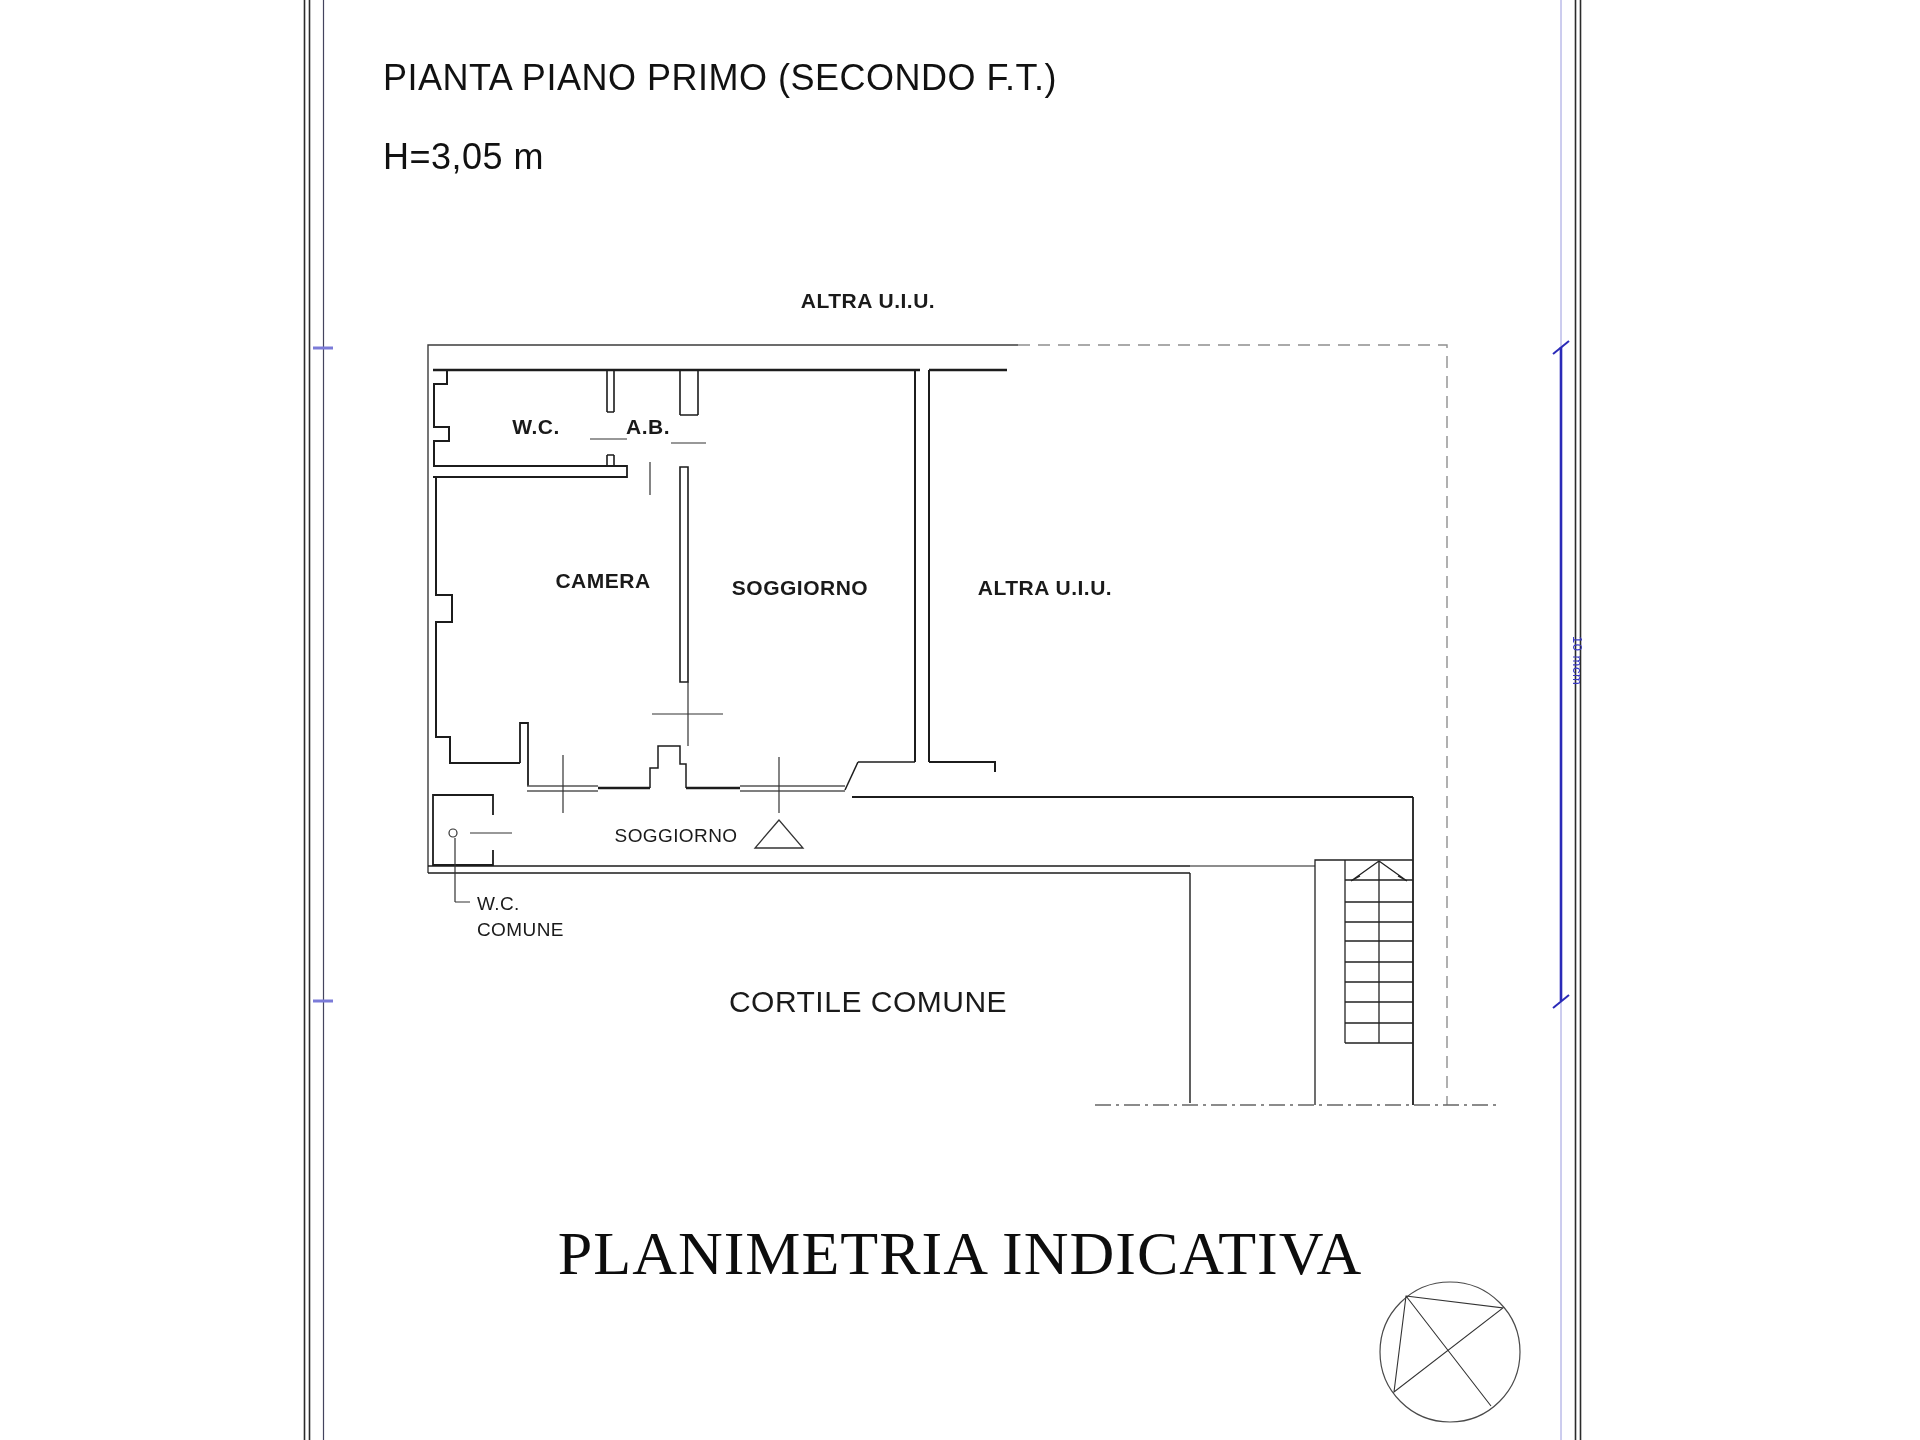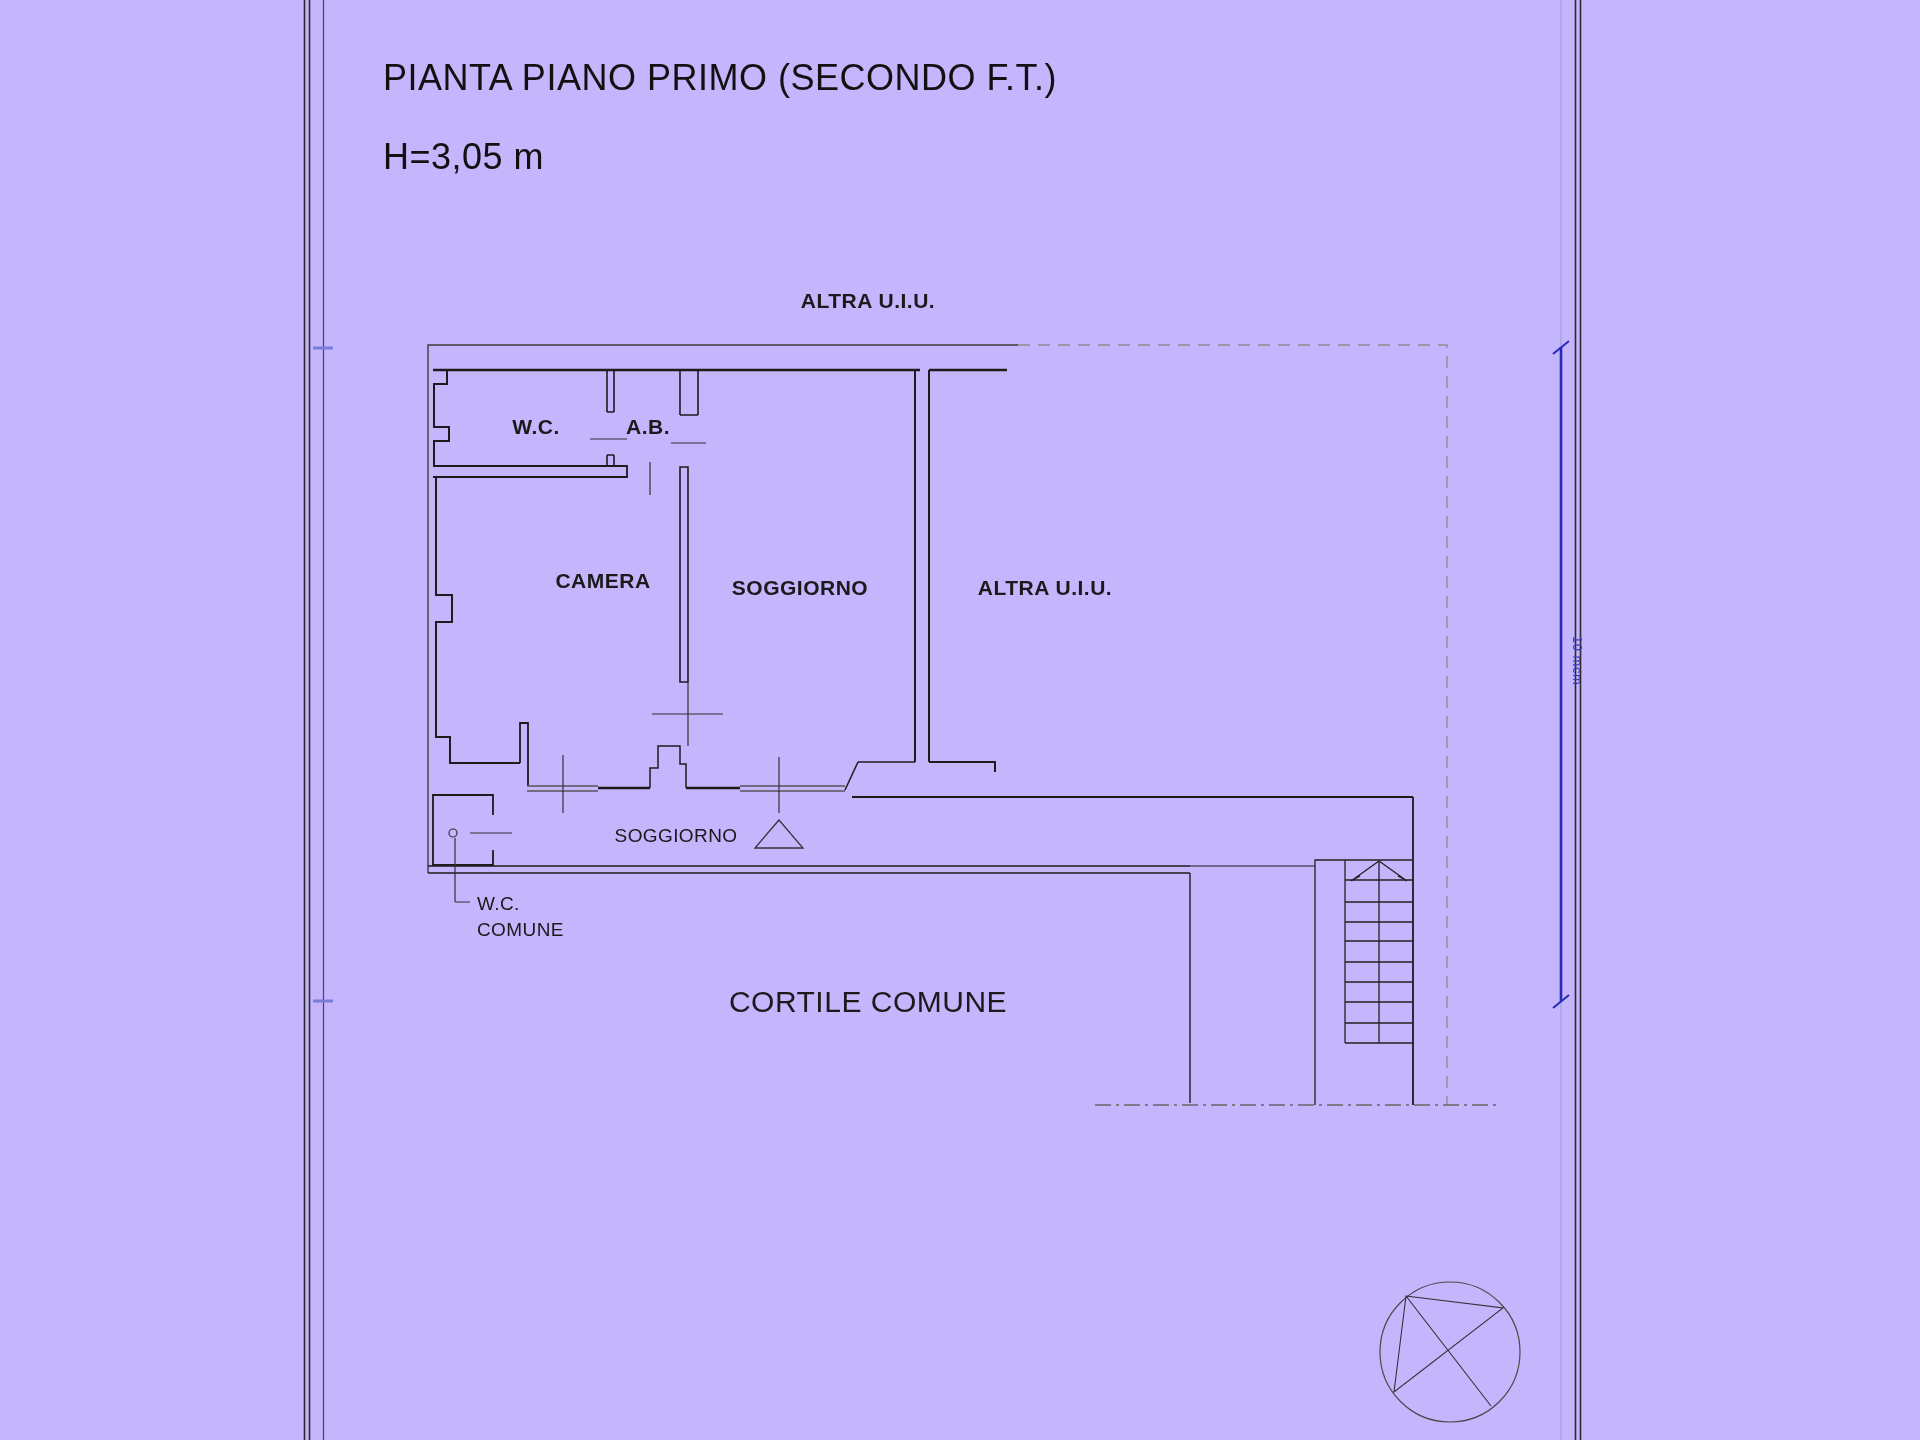--- a/index.html
+++ b/index.html
@@ -1,17 +1,17 @@
 <!DOCTYPE html>
 <html><head>
 <meta charset="utf-8">
 <style>
   html,body{margin:0;padding:0;background:#e8e8e8;}
   .sheet{
-    position:relative;width:1920px;height:1440px;background:#c4b5fd;
+    position:relative;width:1920px;height:1440px;background:#ffffff;
     overflow:hidden;font-family:"Liberation Sans",sans-serif;color:#1a1a1a;
   }
   .sheet svg{position:absolute;left:0;top:0;}
   .lbl{position:absolute;white-space:nowrap;}
   .ctr{transform:translateX(-50%);}
   .doc-title{font-size:36px;letter-spacing:0.5px;color:#111;}
   .room{font-size:21px;letter-spacing:0.5px;font-weight:bold;}
   .small-room{font-size:19px;letter-spacing:0.4px;}
   .cortile{font-size:30px;letter-spacing:0.5px;}
   .big-serif{font-family:"Liberation Serif",serif;font-size:62px;letter-spacing:1px;color:#0d0d0d;}
@@ -127,16 +127,17 @@
   <div class="lbl room ctr" style="left:1045px;top:576px;">ALTRA U.I.U.</div>
   <div class="lbl small-room ctr" style="left:676px;top:825px;">SOGGIORNO</div>
 
   <div class="lbl small-room wc-comune-lines" style="left:477px;top:891px;">
     <div>W.C.</div>
     <div>COMUNE</div>
   </div>
 
   <div class="lbl cortile ctr" style="left:868px;top:985px;">CORTILE COMUNE</div>
 
+  <div class="lbl big-serif ctr" style="left:960px;top:1218px;">PLANIMETRIA INDICATIVA</div>
 
   <div class="lbl dim-note" style="left:1585px;top:636px;">10 mcm</div>
 
 </div>
 
 </body></html>

